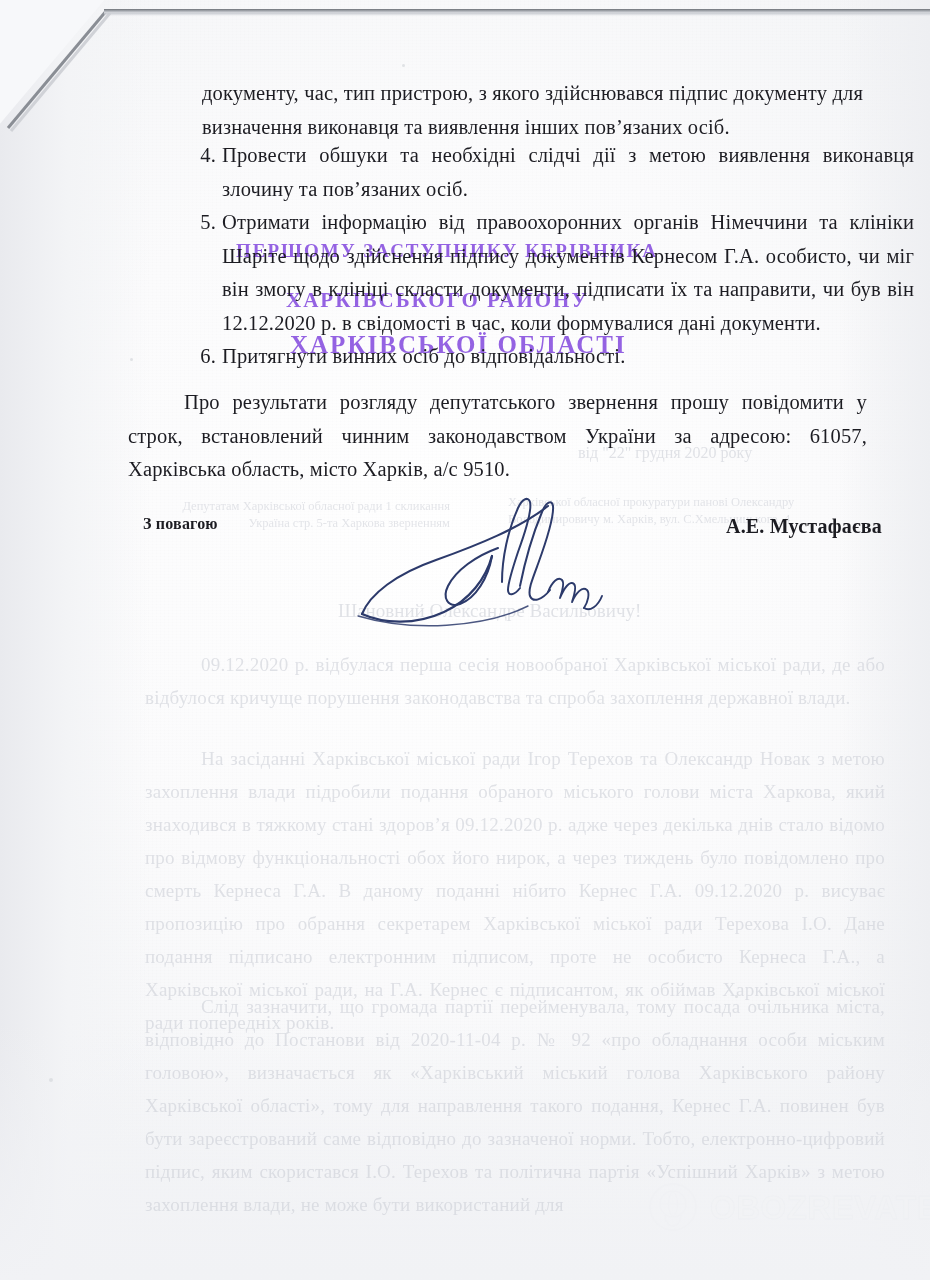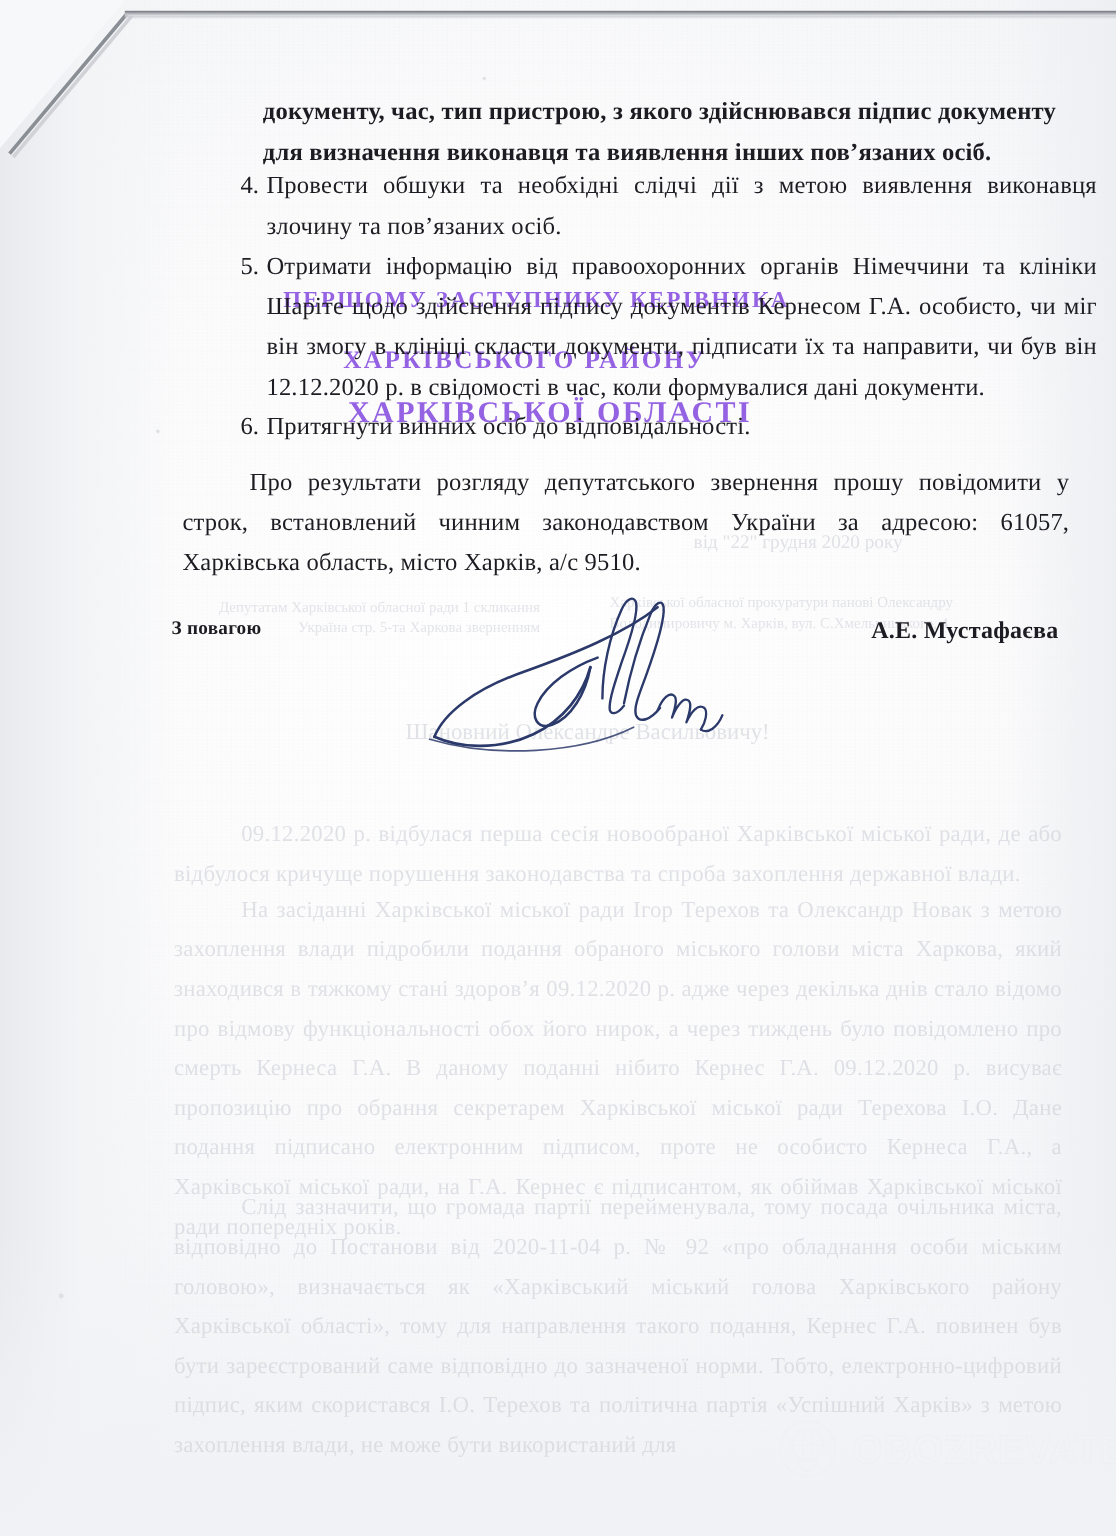--- a/index.html
+++ b/index.html
@@ -117,24 +117,23 @@
     left: 0; top: 0;
     width: 930px;
   }
   .body-text {
     font-size: 20.5px;
     line-height: 33.5px;
     letter-spacing: .15px;
   }
   .cont-par {
     position: absolute;
-    left: 219px; top: 77px; width: 661px;
+    left: 202px; top: 77px; width: 661px;
     text-align: justify;
     text-align-last: left;
-    font-weight: bold;
   }
   ol.items {
     position: absolute;
     left: 190px; top: 139px; width: 692px;
     margin: 0;
     padding: 0 0 0 32px;
     list-style: none;
   }
   ol.items li {
     position: relative;
@@ -146,21 +145,21 @@
     left: -32px;
     top: 0;
     width: 26px;
     text-align: right;
   }
   ol.items li .txt { display: block; }
   li.just .txt { text-align: justify; text-align-last: left; }
 
   .closing {
     position: absolute;
-    left: 152px; top: 386px; width: 739px;
+    left: 128px; top: 386px; width: 739px;
     text-align: justify;
     text-align-last: left;
     text-indent: 56px;
   }
 
   .sign-row {
     position: absolute;
     left: 143px; top: 515px; width: 739px;
     height: 30px;
   }
@@ -236,21 +235,21 @@
     <div class="ghost hdr" style="left:286px; top:288px; font-size:21px;">ХАРКІВСЬКОГО РАЙОНУ</div>
     <div class="ghost hdr" style="left:290px; top:331px; font-size:25px;text-align:right;">ХАРКІВСЬКОЇ ОБЛАСТІ</div>
 
     <div class="ghost" style="left:578px; top:444px; font-size:16px;">від "22" грудня 2020 року</div>
 
     <div class="ghost sm" style="left:150px; top:498px; width:300px;text-align:right;">Депутатам Харківської обласної ради 1 скликання Україна стр. 5-та Харкова зверненням</div>
     <div class="ghost sm" style="left:508px; top:494px; width:330px;">Харківської обласної прокуратури панові Олександру Володимировичу м. Харків, вул. С.Хмельницького, 4</div>
 
     <div class="ghost" style="left:338px; top:600px; font-size:19px;">Шановний Олександре Васильовичу!</div>
 
-    <div class="ghost blk" style="left:145px; top:648px; width:740px; text-indent:56px;margin-top:31px;">09.12.2020 р. відбулася перша сесія новообраної Харківської міської ради, де або відбулося кричуще порушення законодавства та спроба захоплення державної влади.</div>
+    <div class="ghost blk" style="left:145px; top:648px; width:740px; text-indent:56px;">09.12.2020 р. відбулася перша сесія новообраної Харківської міської ради, де або відбулося кричуще порушення законодавства та спроба захоплення державної влади.</div>
     <div class="ghost blk" style="left:145px; top:742px; width:740px; text-indent:56px;">На засіданні Харківської міської ради Ігор Терехов та Олександр Новак з метою захоплення влади підробили подання обраного міського голови міста Харкова, який знаходився в тяжкому стані здоров’я 09.12.2020 р. адже через декілька днів стало відомо про відмову функціональності обох його нирок, а через тиждень було повідомлено про смерть Кернеса Г.А. В даному поданні нібито Кернес Г.А. 09.12.2020 р. висуває пропозицію про обрання секретарем Харківської міської ради Терехова І.О. Дане подання підписано електронним підписом, проте не особисто Кернеса Г.А., а Харківської міської ради, на Г.А. Кернес є підписантом, як обіймав Харківської міської ради попередніх років.</div>
     <div class="ghost blk" style="left:145px; top:990px; width:740px; text-indent:56px;">Слід зазначити, що громада партії перейменувала, тому посада очільника міста, відповідно до Постанови від 2020-11-04 р. № 92 «про обладнання особи міським головою», визначається як «Харківський міський голова Харківського району Харківської області», тому для направлення такого подання, Кернес Г.А. повинен був бути зареєстрований саме відповідно до зазначеної норми. Тобто, електронно-цифровий підпис, яким скористався І.О. Терехов та політична партія «Успішний Харків» з метою захоплення влади, не може бути використаний для</div>
 
     <div class="speck" style="left:130px; top:358px; width:3px; height:3px;"></div>
     <div class="speck" style="left:49px;  top:1078px; width:4px; height:4px;"></div>
     <div class="speck" style="left:402px; top:64px;  width:3px; height:3px;"></div>
     <div class="speck" style="left:735px; top:995px; width:3px; height:3px;"></div>
   </div>
 
   <div class="content">

